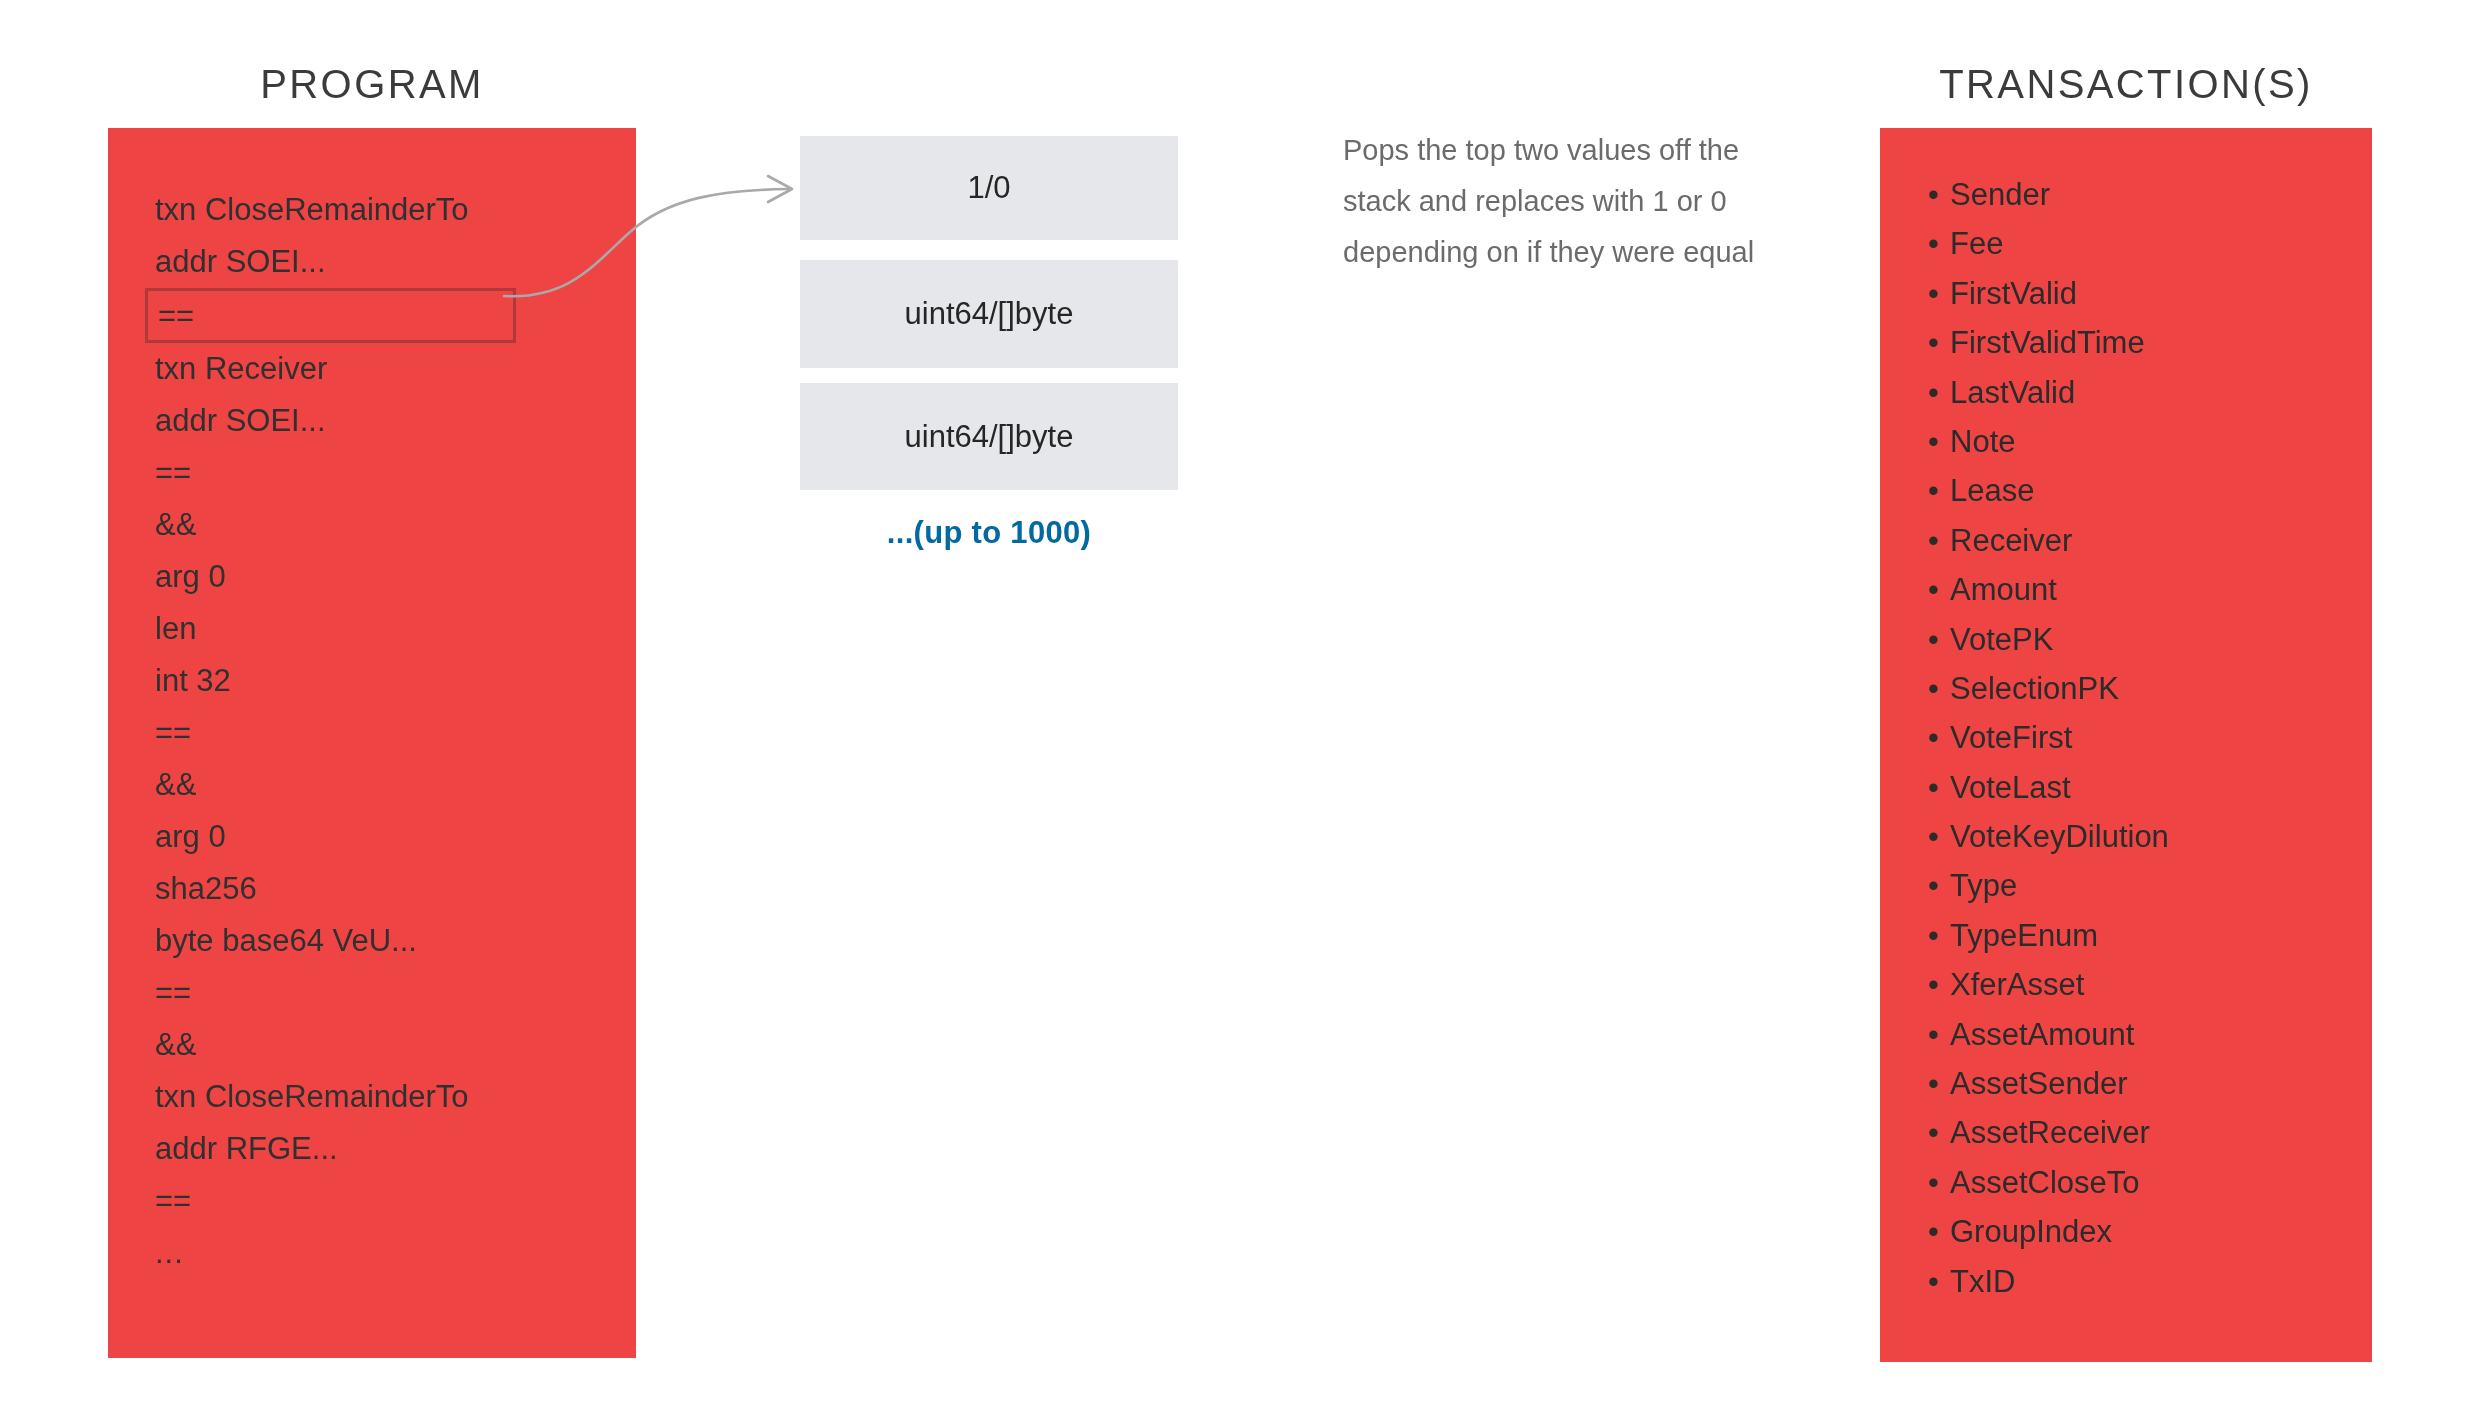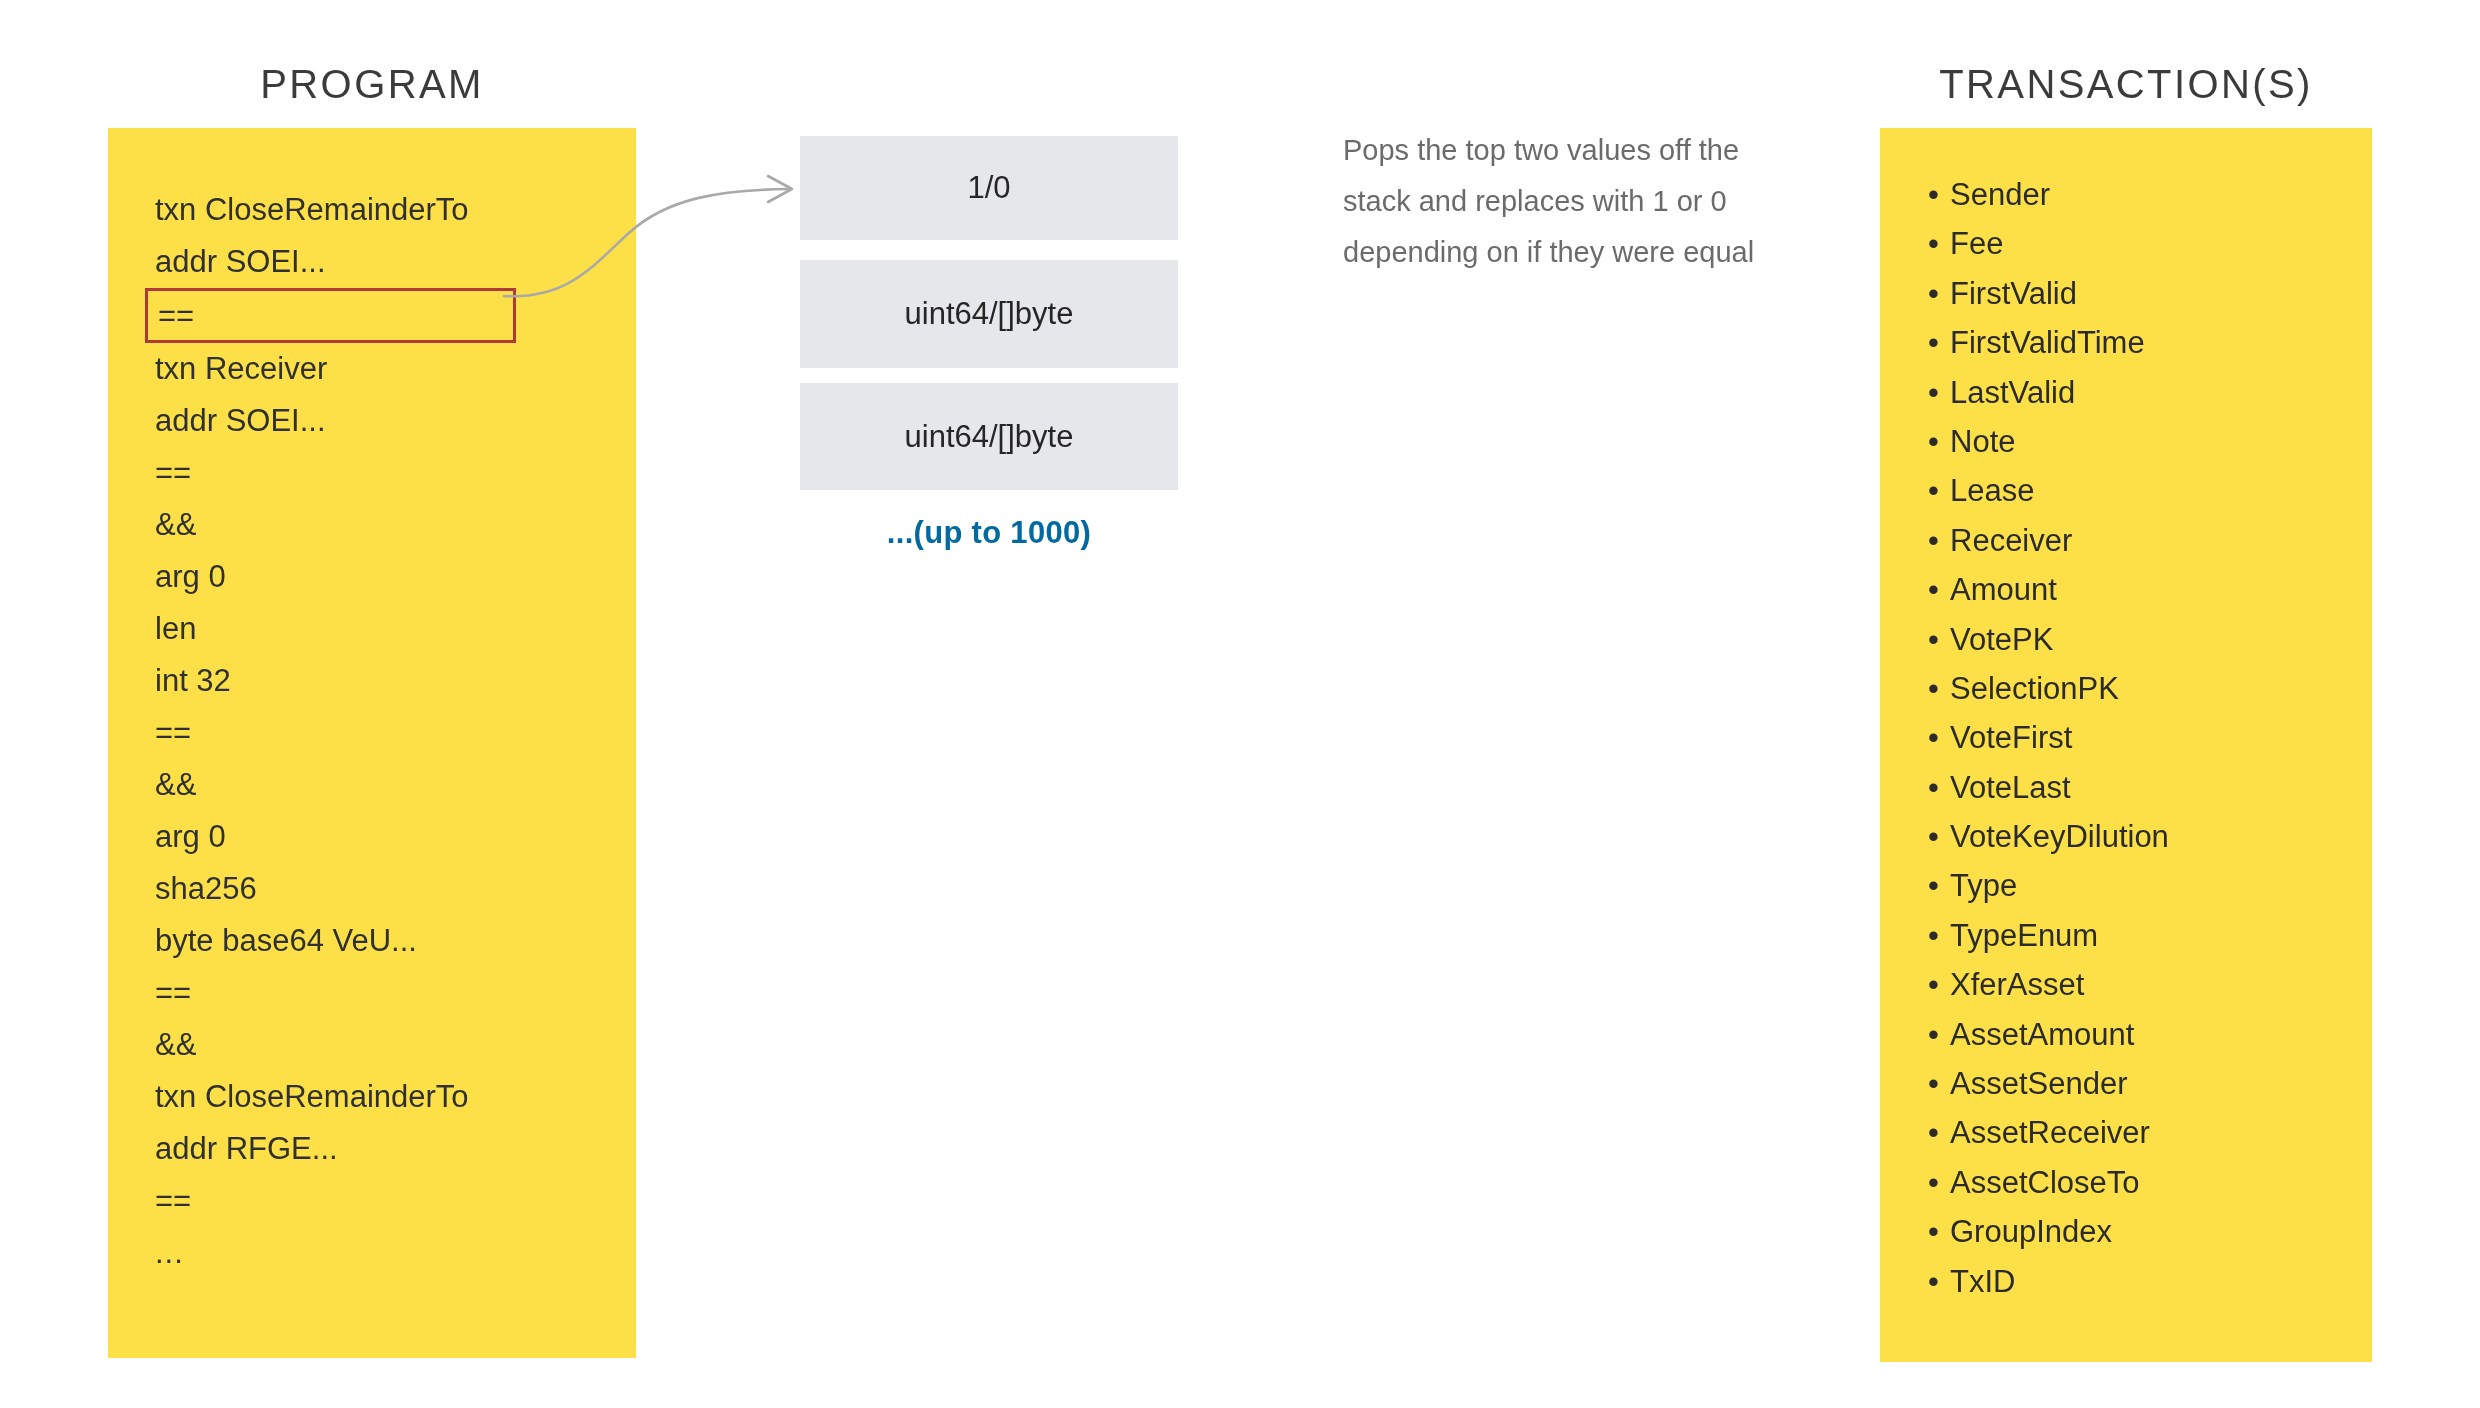--- a/index.html
+++ b/index.html
@@ -34,21 +34,21 @@
     text-align: center;
     white-space: nowrap;
   }
   #program-title  { left: 108px;  top: 62px;  width: 528px; }
   #stack-title    { left: 800px;  top: 66px;  width: 378px; }
   #tx-title       { left: 1880px; top: 62px;  width: 492px; }
 
   
   .panel {
     position: absolute;
-    background: #fde047;
+    background: #ef4444;
   }
 
   
   #program-panel {
     left: 108px;
     top: 128px;
     width: 528px;
     height: 1230px;
   }
   #program-list {

